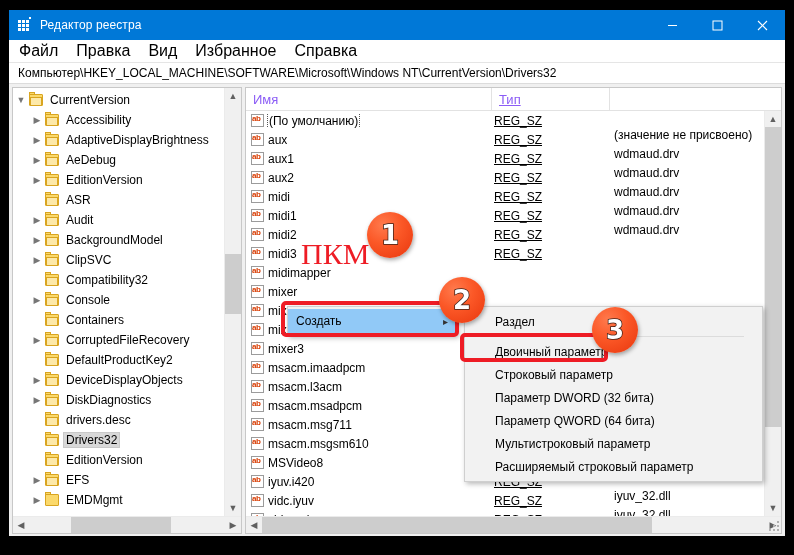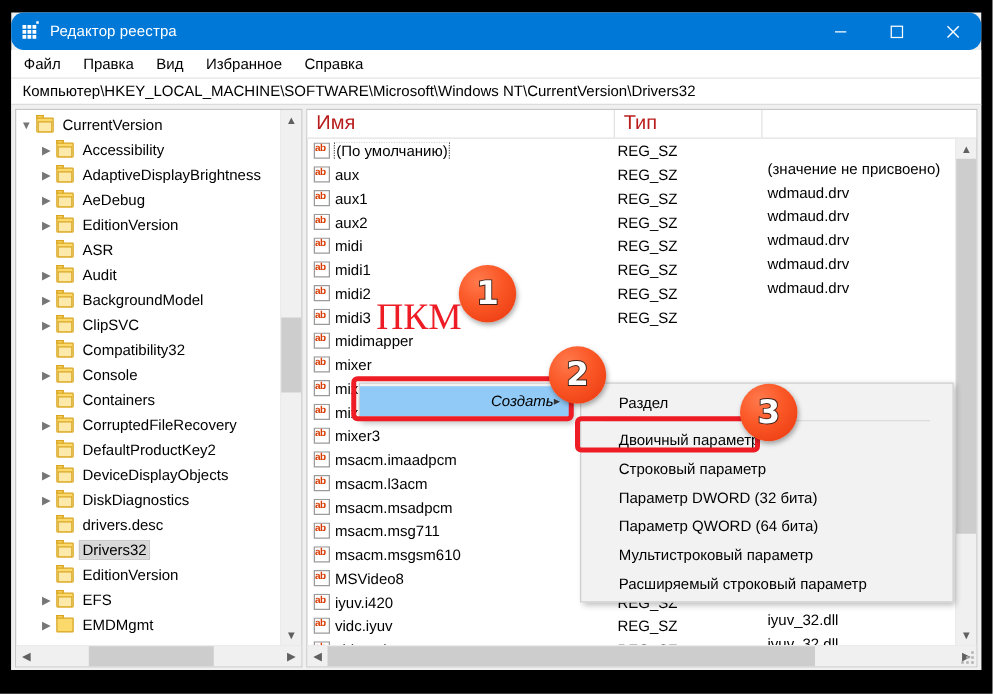--- a/index.html
+++ b/index.html
@@ -9,34 +9,33 @@
     overflow:hidden;
   }
   #window{
     position:absolute;left:9px;top:10px;width:776px;height:526px;
     background:#f0f0f0;display:flex;flex-direction:column;
   }
   
   .titlebar{
     height:30px;background:#0078d7;display:flex;align-items:center;
     flex:0 0 auto;
-    border-radius:10px;
   }
   .tb-icon{width:14px;height:14px;margin-left:9px;margin-right:8px;position:relative;}
   .tb-icon i{position:absolute;display:block;background:#fff;width:3px;height:3px;}
   .tb-title{color:#fff;font-size:12px;letter-spacing:.1px;flex:1;}
   .tb-btns{display:flex;height:30px;}
   .tb-btn{width:45px;height:30px;display:flex;align-items:center;justify-content:center;}
   .tb-btn svg{display:block;}
   
   .menubar{
     height:22px;background:#fff;display:flex;align-items:center;
     padding-left:10px;flex:0 0 auto;
   }
-  .menubar .mi{font-size:12px;color:#000;margin-right:18px;}
+  .menubar .mi{font-size:16px;color:#000;margin-right:18px;}
   
   .addressbar{
     height:20px;background:#fff;border-top:1px solid #e5e5e5;border-bottom:1px solid #dcdcdc;
     display:flex;align-items:center;padding-left:9px;flex:0 0 auto;
   }
   .addressbar span{font-size:12px;color:#000;white-space:nowrap;}
   
   .content{flex:1 1 auto;display:flex;background:#f0f0f0;position:relative;min-height:0;}
   .pane{background:#fff;position:relative;display:flex;flex-direction:column;}
   .left{width:228px;border:1px solid #c8c8c8;margin:3px 0 2px 3px;}
@@ -67,44 +66,44 @@
   .vsb .thumb{position:absolute;left:0;width:16px;background:#cdcdcd;}
   
   .hsb{
     height:16px;background:#f0f0f0;border-top:1px solid #ebebeb;display:flex;align-items:center;flex:0 0 16px;
   }
   .hsb .arw{width:16px;height:16px;display:flex;align-items:center;justify-content:center;color:#606060;font-size:9px;flex:0 0 16px;}
   .hsb .track{flex:1;height:16px;position:relative;}
   .hsb .thumb{position:absolute;top:0;height:16px;background:#cdcdcd;}
   
   .lhead{height:22px;background:#fff;border-bottom:1px solid #e2e2e2;display:flex;flex:0 0 22px;position:relative;}
-  .lhead .col{font-size:16px;color:#b91c1c;display:flex;align-items:center;padding-left:7px;border-right:1px solid #e2e2e2;box-sizing:border-box;}
+  .lhead .col{font-size:13px;color:#8b5cf6;display:flex;align-items:center;padding-left:7px;border-right:1px solid #e2e2e2;box-sizing:border-box;}
   .lbody{flex:1;position:relative;overflow:hidden;}
   .lrow{height:19px;display:flex;align-items:center;font-size:12px;color:#000;white-space:nowrap;}
   .abicon{
     width:13px;height:13px;flex:0 0 13px;margin-left:5px;margin-right:4px;position:relative;
     background:#fff;border:1px solid #9b9b9b;box-sizing:border-box;
   }
   .abicon:after{
     content:"ab";position:absolute;left:0;top:-2px;font-size:8px;color:#d83b01;font-weight:bold;
     line-height:12px;font-family:"Liberation Sans",sans-serif;letter-spacing:-.4px;
   }
   .c-name{width:246px;overflow:hidden;}
-  .c-type{width:118px;padding-left:2px;overflow:hidden;}
+  .c-type{width:118px;padding-left:2px;overflow:hidden;text-decoration:underline;}
   .c-val{flex:1;padding-left:2px;overflow:hidden;margin-top:28px;}
   .defname{outline:1px dotted #555;padding:0 1px;}
   
   .ctxmenu{
     position:absolute;background:#f2f2f2;border:1px solid #cfcfcf;
     box-shadow:2px 2px 5px rgba(0,0,0,.28);
   }
   #ctx1{left:278px;top:222px;width:168px;padding:2px 0;}
   #ctx1 .item{height:24px;display:flex;align-items:center;font-size:12px;color:#000;padding:0 8px;}
   #ctx1 .item.hl{background:#91c9f7;}
-  #ctx1 .item .txt{flex:1;text-align:right;font-style:italic;}
+  #ctx1 .item .txt{flex:1;text-align:left;}
   #ctx1 .item .arr{font-size:10px;color:#333;}
   #ctx2{left:455px;top:222px;width:265px;padding:3px 16px;}
   #ctx2 .item{height:23px;display:flex;align-items:center;font-size:12px;color:#000;padding-left:14px;}
   #ctx2 .sep{height:1px;background:#dcdcdc;margin:3px 2px;}
   
   .hl-rect{position:absolute;border:4px solid #ee1c25;border-radius:5px;box-sizing:border-box;}
   #hl1{left:272px;top:217px;width:178px;height:36px;}
   #hl2{left:451px;top:249px;width:148px;height:29px;}
   .badge{
     position:absolute;width:46px;height:46px;border-radius:50%;

